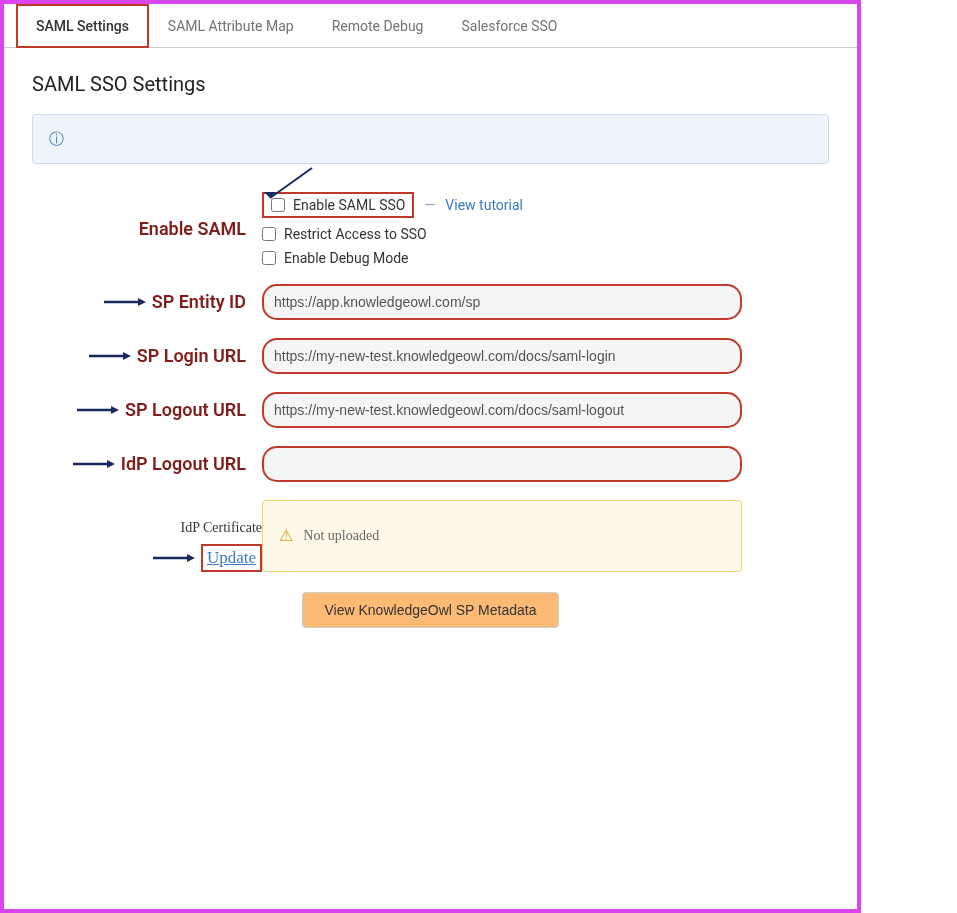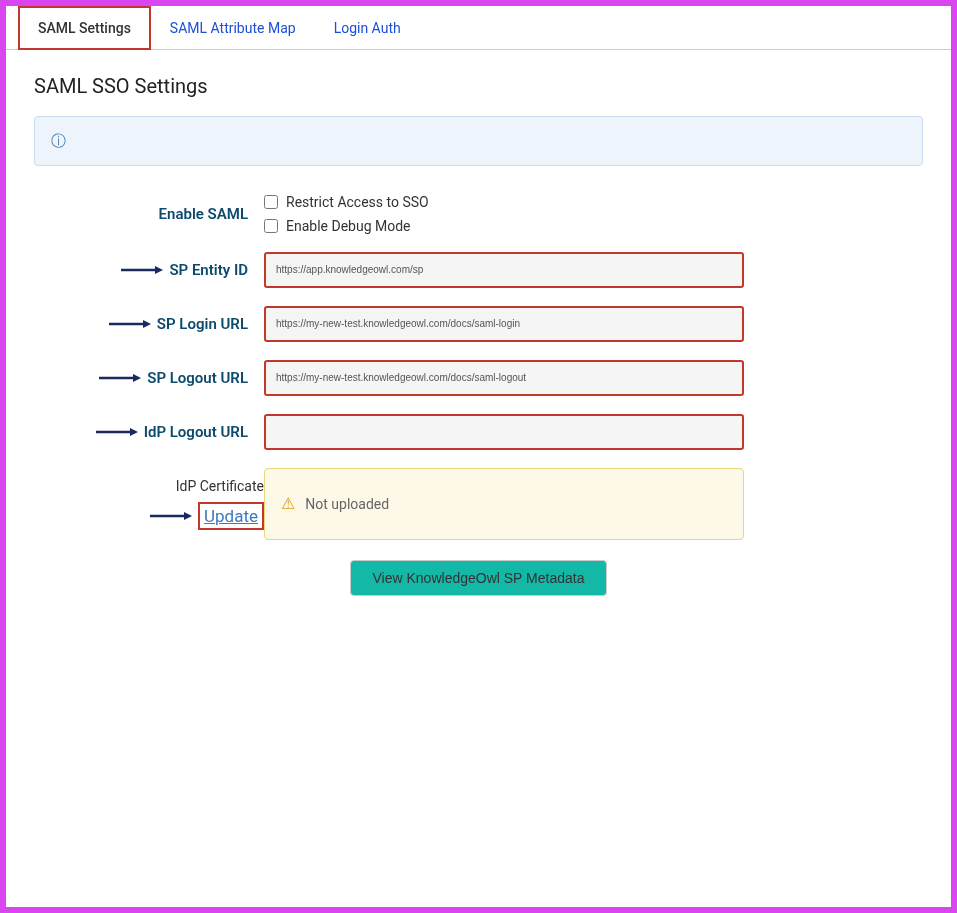--- a/index.html
+++ b/index.html
@@ -3,38 +3,38 @@
   <meta charset="utf-8">
   <style>
     * { box-sizing: border-box; margin: 0; padding: 0; }
     body {
       font-family: -apple-system, BlinkMacSystemFont, 'Segoe UI', Roboto, sans-serif;
       font-size: 14px;
       background: #fff;
       color: #333;
     }
     .page-container {
-      width: 957px;
+      width: 861px;
       min-height: 913px;
       background: #fff;
-      border: 6px solid #d946ef;
+      border: 4px solid #d946ef;
     }
     
     .tabs {
       display: flex;
       align-items: center;
       border-bottom: 1px solid #ccc;
       padding: 0 12px;
       background: #fff;
     }
     .tab {
       padding: 12px 18px;
       cursor: pointer;
       font-size: 14px;
-      color: #1d4ed8;
+      color: #737373;
       border: 1px solid transparent;
       margin-bottom: -1px;
       background: #fff;
     }
     .tab.active {
       border: 2px solid #c0392b;
       color: #333;
       font-weight: 500;
     }
     
@@ -75,22 +75,22 @@
       display: flex;
       align-items: center;
       margin-bottom: 18px;
       min-height: 36px;
     }
     .form-label {
       width: 210px;
       text-align: right;
       padding-right: 16px;
       font-weight: 600;
-      font-size: 15px;
-      color: #0c4a6e;
+      font-size: 18px;
+      color: #7f1d1d;
       display: flex;
       align-items: center;
       justify-content: flex-end;
       gap: 6px;
       flex-shrink: 0;
     }
     .arrow-icon {
       display: inline-flex;
       align-items: center;
     }
@@ -137,24 +137,24 @@
     .inline-row {
       display: flex;
       align-items: center;
       gap: 10px;
     }
     
     .text-input {
       width: 480px;
       height: 36px;
       border: 2px solid #c0392b;
-      border-radius: 3px;
+      border-radius: 15px;
       background: #f5f5f5;
       padding: 0 10px;
-      font-size: 10px;
+      font-size: 14px;
       color: #555;
       outline: none;
     }
     .text-input.with-icon {
       padding-right: 36px;
     }
     .input-wrapper {
       position: relative;
       display: inline-block;
     }
@@ -201,21 +201,21 @@
       padding: 2px 4px;
     }
     
     .metadata-row {
       display: flex;
       justify-content: center;
       margin-top: 20px;
     }
     .metadata-btn {
       padding: 9px 22px;
-      background: #14b8a6;
+      background: #fdba74;
       border: 1px solid #ccc;
       border-radius: 4px;
       font-size: 14px;
       color: #333;
       cursor: pointer;
     }
     
     .diagonal-arrow {
       position: absolute;
       top: -28px;
@@ -234,38 +234,54 @@
     }
   </style>
 </head>
 <body>
 
 <div class="page-container">
 
   <div class="tabs">
     <div class="tab active">SAML Settings</div>
     <div class="tab">SAML Attribute Map</div>
-    <div class="tab">Login Auth</div>
+    <div class="tab">Remote Debug</div>
+    <div class="tab">Salesforce SSO</div>
   </div>
 
   <div class="content">
     <h2 class="page-title">SAML SSO Settings</h2>
 
     <div class="info-banner">
       <span class="info-icon">ⓘ</span>
     </div>
 
     <div class="form-section">
 
       <div class="form-row">
         <div class="form-label">
           <span>Enable SAML</span>
         </div>
         <div class="form-control-area">
           <div class="checkbox-group">
+            <div class="inline-row">
+              <div class="enable-saml-wrapper">
+
+                <svg class="diagonal-arrow" width="70" height="40">
+                  <line x1="60" y1="4" x2="18" y2="34" stroke="#1a2a5e" stroke-width="2"></line>
+                  <polygon points="18,34 24,28 12,28" fill="#1a2a5e"></polygon>
+                </svg>
+                <div class="checkbox-item highlighted">
+                  <input type="checkbox" id="enable-saml-sso" style="">
+                  <label for="enable-saml-sso">Enable SAML SSO</label>
+                </div>
+              </div>
+              <span class="dash-sep">—</span>
+              <a href="#" class="link-tutorial">View tutorial</a>
+            </div>
             <div class="checkbox-item">
               <input type="checkbox" id="restrict-access" style="">
               <label for="restrict-access">Restrict Access to SSO</label>
             </div>
             <div class="checkbox-item">
               <input type="checkbox" id="enable-debug" style="">
               <label for="enable-debug">Enable Debug Mode</label>
             </div>
           </div>
         </div>
@@ -326,21 +342,21 @@
               <polygon points="34,3 42,7 34,11" fill="#1a2a5e"></polygon>
             </svg>
           </span>
           <span>IdP Logout URL</span>
         </div>
         <div class="form-control-area">
           <input type="text" class="text-input" style="">
         </div>
       </div>
 
-      <div class="form-row" style="align-items:center;">
+      <div class="form-row" style="align-items:flex-end;font-family:Liberation Serif, serif;">
         <div class="cert-label-col">
           <span>IdP Certificate</span>
           <span class="arrow-icon" style="display:flex;align-items:center;gap:6px;margin-top:4px;">
             <svg class="arrow-svg" viewBox="0 0 42 14" fill="none">
               <line x1="0" y1="7" x2="34" y2="7" stroke="#1a2a5e" stroke-width="2.5"></line>
               <polygon points="34,3 42,7 34,11" fill="#1a2a5e"></polygon>
             </svg>
             <a href="#" class="update-link">Update</a>
           </span>
         </div>

